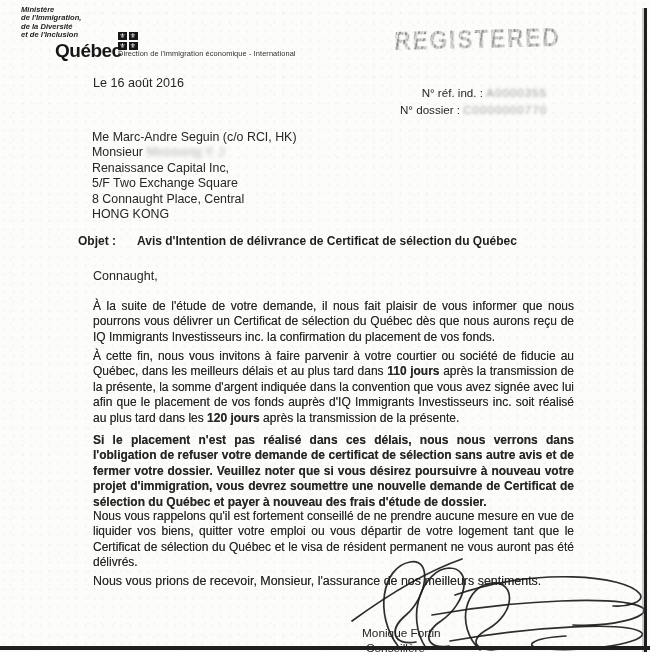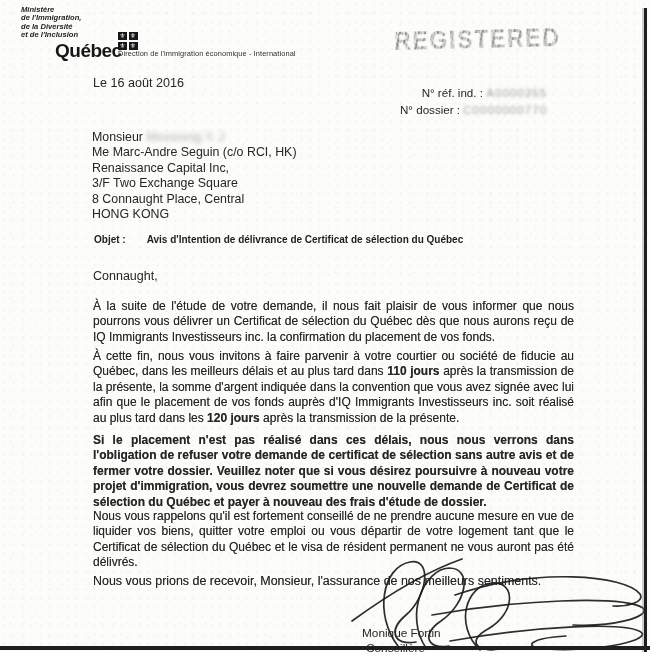--- a/index.html
+++ b/index.html
@@ -32,21 +32,21 @@
   }
   .date{position:absolute;left:93px;top:76px;font-size:12.6px;}
   
   .refs{position:absolute;left:388px;top:85px;font-size:11.6px;line-height:16.5px;white-space:nowrap;text-align:right;}
   .refs .lbl{display:inline-block;min-width:72px;}
   .redacted{filter:blur(1.7px);opacity:0.5;letter-spacing:1px;color:#444;}
   .redacted-name{filter:blur(1.9px);opacity:0.45;color:#555;}
   
   .address{position:absolute;left:92px;top:130px;font-size:12.4px;line-height:15.4px;}
   
-  .subject{position:absolute;left:94px;top:234px;width:510px;font-size:10px;font-weight:bold;color:#1e1e1e;}
+  .subject{position:absolute;left:78px;top:234px;width:510px;font-size:12px;font-weight:bold;color:#1e1e1e;}
   .subject .subject-label{margin-right:21px;}
   
   .greeting{position:absolute;left:93px;top:269px;font-size:12.5px;}
   .para{position:absolute;left:93px;width:481px;margin:0;font-size:12px;line-height:15.45px;text-align:justify;text-shadow:0 0 0.3px rgba(20,20,20,0.55);}
   .p1{top:299px;} .p2{top:349px;} .p3{top:433px;font-weight:bold;} .p4{top:509px;}
   .para b{font-weight:bold;}
   .closing{position:absolute;left:93px;top:574px;font-size:12.45px;text-shadow:0 0 0.3px rgba(20,20,20,0.55);}
   
   .sig-name{position:absolute;left:362px;top:626px;font-size:11.8px;z-index:3;}
   .sig-title{position:absolute;left:366px;top:641px;font-size:11.8px;z-index:3;}
@@ -85,27 +85,27 @@
       <span class="lbl">N° réf. ind. :</span>
       <span class="redacted">A0000355</span>
     </div>
     <div>
       <span class="lbl">N° dossier :</span>
       <span class="redacted">C0000000770</span>
     </div>
   </div>
 
   <div class="address">
+    <div>Me Marc-Andre Seguin (c/o RCI, HK)</div>
     <div>
       <span>Monsieur</span>
       <span class="redacted-name">Mxxxxxng Y. J</span>
     </div>
-    <div>Me Marc-Andre Seguin (c/o RCI, HK)</div>
     <div>Renaissance Capital Inc,</div>
-    <div>3/F Two Exchange Square</div>
+    <div>5/F Two Exchange Square</div>
     <div>8 Connaught Place, Central</div>
     <div>HONG KONG</div>
   </div>
 
   <div class="subject">
     <span class="subject-label">Objet :</span><span>Avis d'Intention de délivrance de Certificat de sélection du Québec</span>
   </div>
 
   <div class="greeting">Connaught,</div>
 

